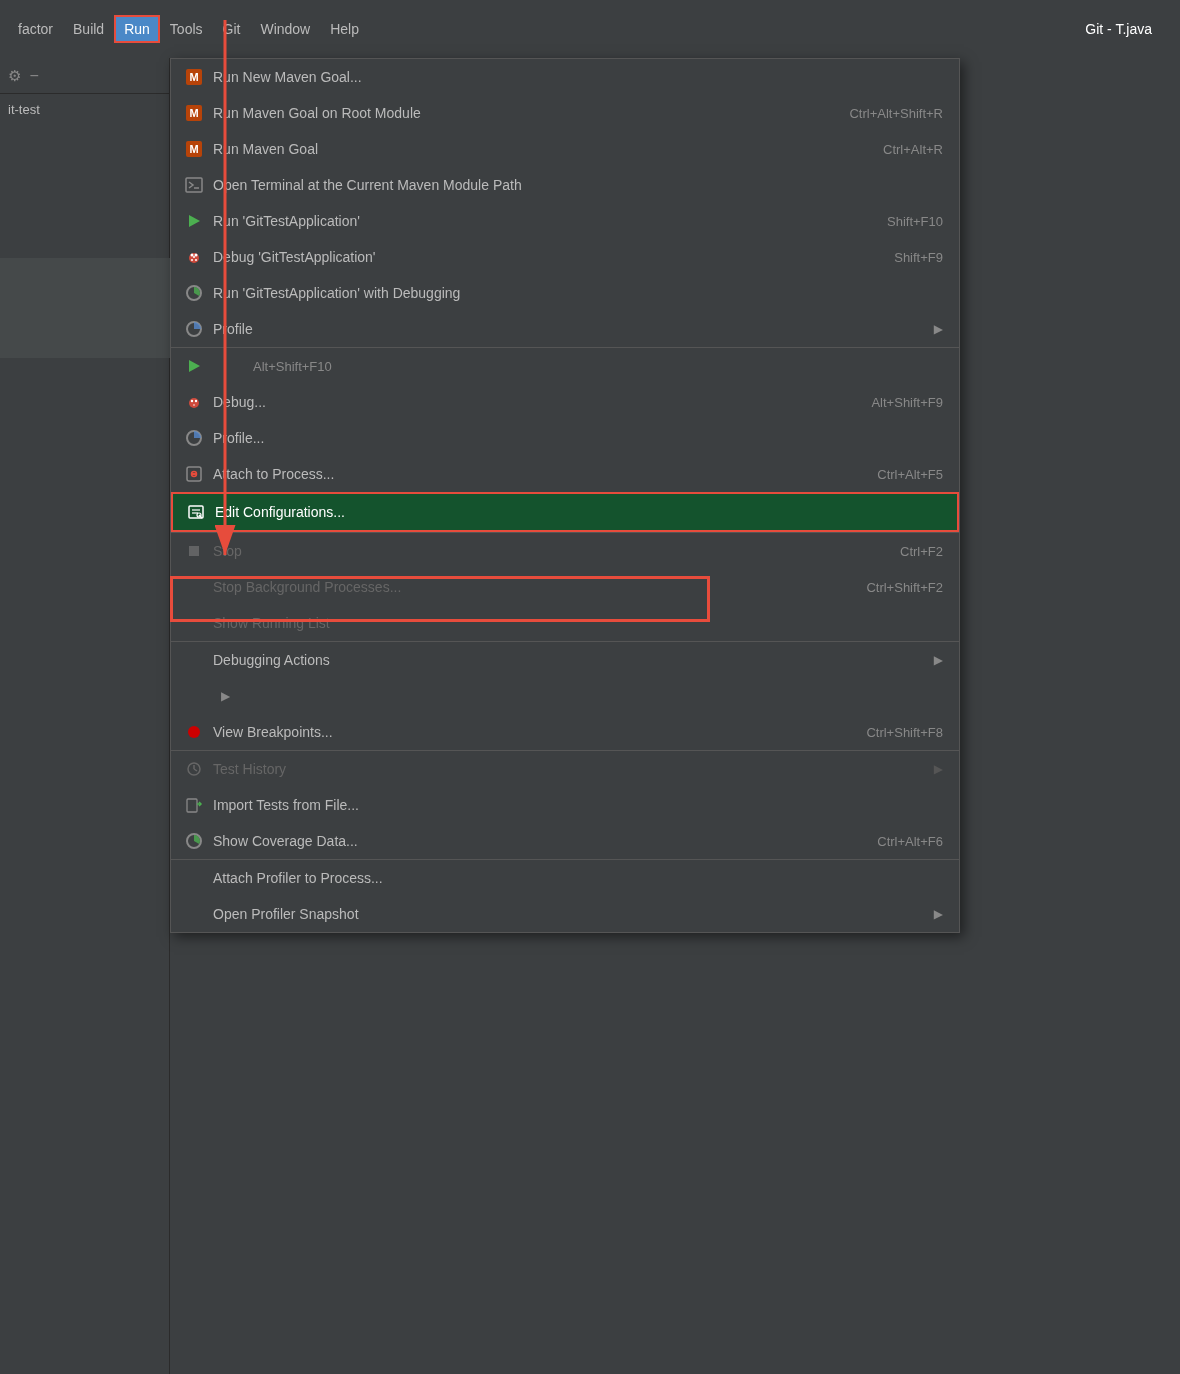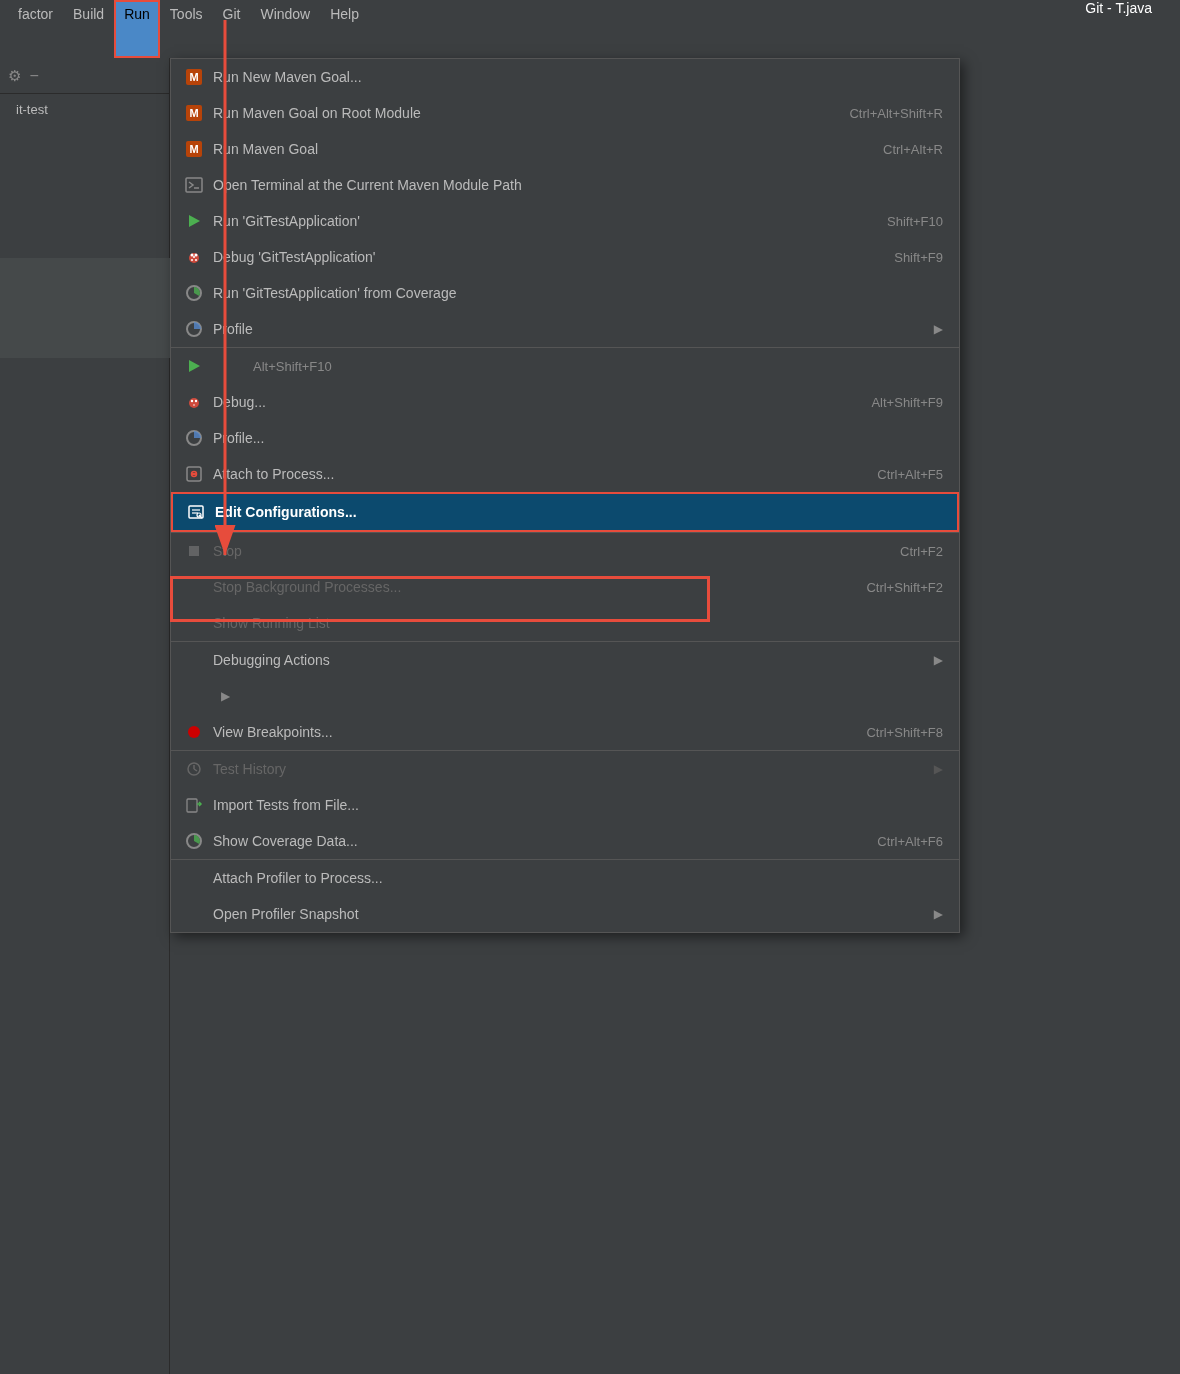--- a/index.html
+++ b/index.html
@@ -9,38 +9,39 @@
       background: #3c3f41;
       width: 1180px;
       min-height: 1374px;
       position: relative;
       overflow: hidden;
     }
 
     
     .menu-bar {
       display: flex;
+      align-items: center;
       background: #3c3f41;
       height: 58px;
       padding: 0 8px;
       position: relative;
       z-index: 10;
     }
 
     .menu-bar-item {
       color: #bbbbbb;
       padding: 6px 10px;
       cursor: pointer;
       font-size: 14px;
       white-space: nowrap;
     }
 
     .menu-bar-item.active {
       background: #4a88c7;
-      color: #000000;
+      color: #ffffff;
       border: 2px solid #e74c3c;
       padding: 4px 8px;
     }
 
     .menu-bar-title {
       color: #ffffff;
       margin-left: auto;
       margin-right: 20px;
       font-size: 14px;
     }
@@ -62,21 +63,20 @@
       padding: 6px 8px;
       gap: 8px;
       border-bottom: 1px solid #2b2b2b;
       height: 36px;
     }
 
     .sidebar-text {
       color: #bbbbbb;
       padding: 8px;
       font-size: 13px;
-      margin-left: 8px;
     }
 
     .sidebar-gray-area {
       position: absolute;
       left: 0;
       top: 200px;
       width: 170px;
       height: 100px;
       background: #45494a;
     }
@@ -97,24 +97,23 @@
       display: flex;
       align-items: center;
       padding: 7px 16px 7px 12px;
       cursor: pointer;
       color: #bbbbbb;
       min-height: 36px;
       position: relative;
     }
 
     .menu-item.highlighted {
-      background: #0c4a6e;
+      background: #14532d;
       color: #ffffff;
       border: 2px solid #e74c3c;
-      font-weight: bold;
     }
 
     .menu-item.disabled {
       color: #666666;
     }
 
     .menu-item.separator-above {
       border-top: 1px solid #555555;
     }
 
@@ -292,21 +291,21 @@
     <span class="menu-item-shortcut">Shift+F9</span>
   </div>
 
   <div class="menu-item">
     <div class="menu-item-icon">
       <svg width="18" height="18" viewBox="0 0 18 18">
         <circle cx="9" cy="9" r="7" fill="none" stroke="#888" stroke-width="2"></circle>
         <path d="M9,9 L9,3 A6,6 0 0,1 14.2,12z" fill="#4caf50" opacity="0.8"></path>
       </svg>
     </div>
-    <span class="menu-item-label">Run 'GitTestApplication' from Coverage</span>
+    <span class="menu-item-label">Run 'GitTestApplication' with Debugging</span>
     <span class="menu-item-shortcut"></span>
   </div>
 
   <div class="menu-item">
     <div class="menu-item-icon">
       <svg width="18" height="18" viewBox="0 0 18 18">
         <circle cx="9" cy="9" r="7" fill="none" stroke="#888" stroke-width="2"></circle>
         <path d="M9,9 L9,2 A7,7 0 0,1 16,9z" fill="#5588cc" opacity="0.8"></path>
       </svg>
     </div>

